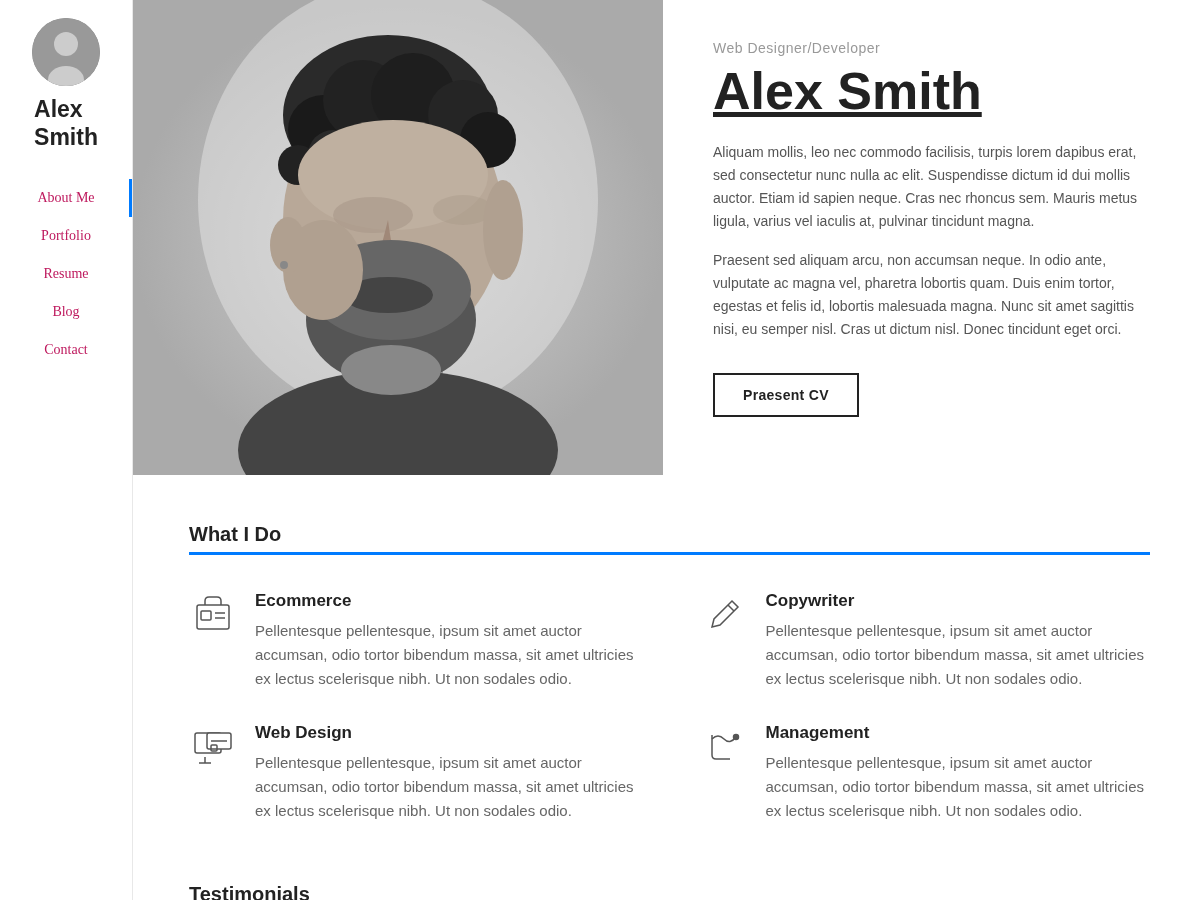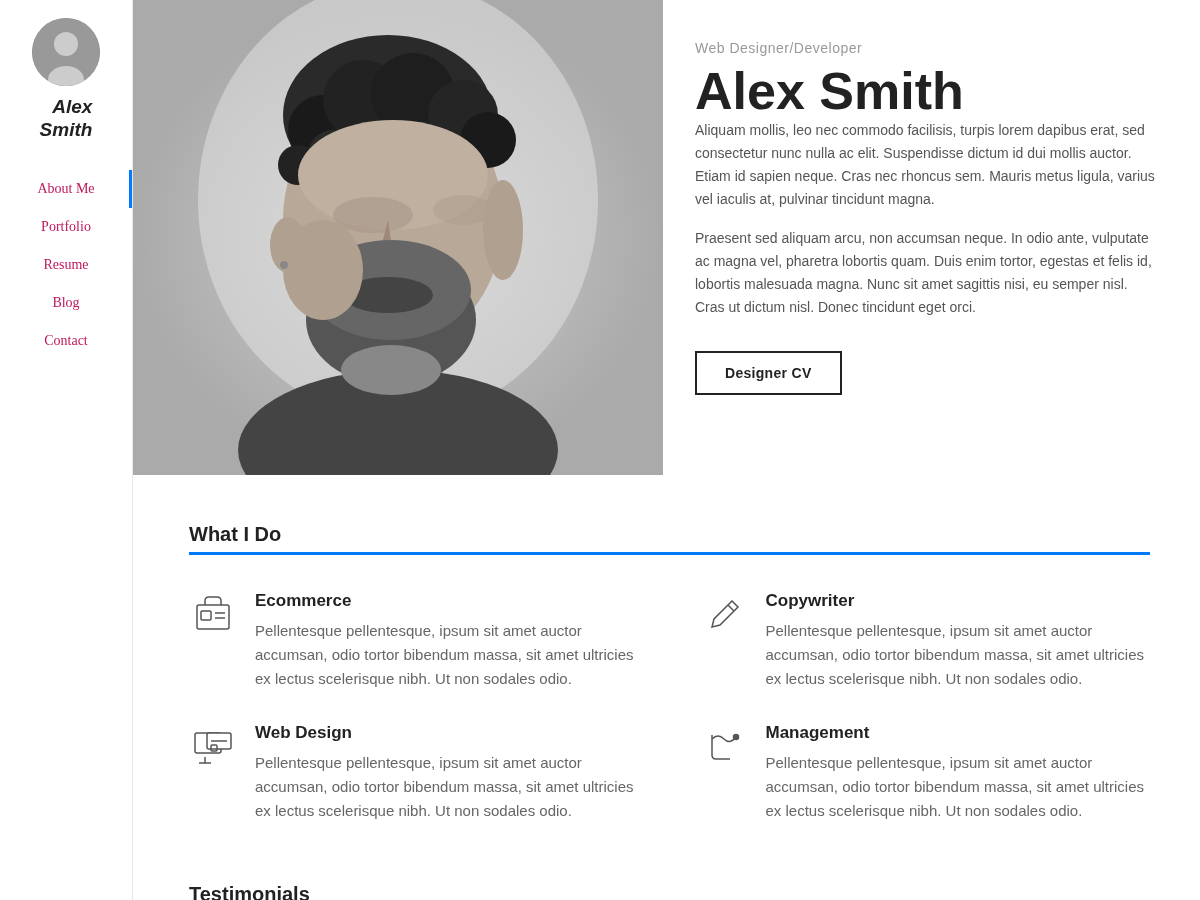--- a/index.html
+++ b/index.html
@@ -28,28 +28,27 @@
       width: 68px;
       height: 68px;
       border-radius: 50%;
       background: #888;
       overflow: hidden;
       margin-bottom: 10px;
       display: flex; align-items: center; justify-content: center;
     }
     #sidebar .avatar svg { width: 68px; height: 68px; }
     #sidebar .name {
-      font-size: 19px;
+      font-size: 23px;
       font-weight: bold;
-      text-align: right;
+      text-align: left;
       color: #222;
       margin-bottom: 28px;
       line-height: 1.2;
       font-family: sans-serif;
-      font-style: italic;
     }
     .nav-item {
       width: 100%;
       text-align: center;
       padding: 11px 8px;
       font-size: 14px;
       color: #be185d;
       cursor: pointer;
       font-family: Liberation Serif, serif;
       position: relative;
@@ -80,35 +79,37 @@
       flex-shrink: 0;
       background: #c8c8c8;
       overflow: hidden;
       position: relative;
     }
     
     .person-svg { width: 100%; height: 100%; }
 
     .hero-content {
       flex: 1;
-      padding: 40px 40px 40px 32px;
+      padding: 40px 40px 40px 50px;
     }
     .hero-subtitle {
       font-size: 14px;
       color: #999;
       font-family: sans-serif;
       margin-bottom: 8px;
       letter-spacing: 0.5px;
     }
     .hero-title {
       font-size: 52px;
       font-weight: bold;
       color: #222;
       font-family: sans-serif;
+      margin-bottom: 22px;
       line-height: 1.05;
+      text-decoration: underline;
     }
     .hero-desc {
       font-size: 14px;
       color: #555;
       line-height: 1.65;
       margin-bottom: 16px;
       font-family: sans-serif;
     }
     .download-btn {
       display: inline-block;
@@ -255,21 +256,21 @@
 
         <ellipse cx="258" cy="370" rx="50" ry="25" fill="#888"></ellipse>
       </svg>
     </div>
 
     <div class="hero-content">
       <div class="hero-subtitle">Web Designer/Developer</div>
       <div class="hero-title">Alex Smith</div>
       <p class="hero-desc">Aliquam mollis, leo nec commodo facilisis, turpis lorem dapibus erat, sed consectetur nunc nulla ac elit. Suspendisse dictum id dui mollis auctor. Etiam id sapien neque. Cras nec rhoncus sem. Mauris metus ligula, varius vel iaculis at, pulvinar tincidunt magna.</p>
       <p class="hero-desc">Praesent sed aliquam arcu, non accumsan neque. In odio ante, vulputate ac magna vel, pharetra lobortis quam. Duis enim tortor, egestas et felis id, lobortis malesuada magna. Nunc sit amet sagittis nisi, eu semper nisl. Cras ut dictum nisl. Donec tincidunt eget orci.</p>
-      <button class="download-btn">Designer CV</button>
+      <button class="download-btn">Praesent CV</button>
     </div>
   </div>
 
   <div class="section">
     <span class="section-title">What I Do</span>
     <div class="section-title-underline"></div>
 
     <div class="services-grid">
 
       <div class="service-item">

